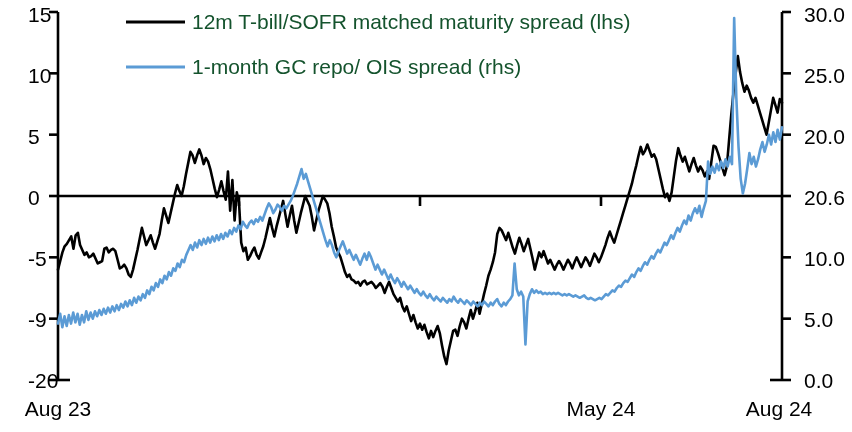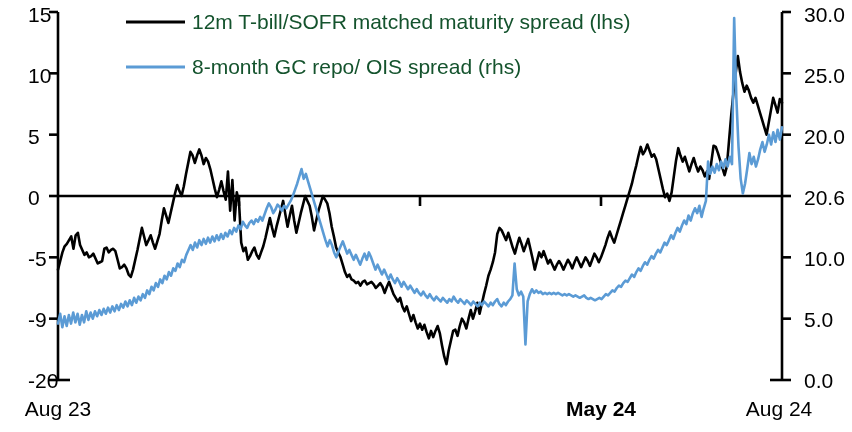--- a/index.html
+++ b/index.html
@@ -27,25 +27,25 @@
 
   <div class="axis-label ytick-right" style="left:792px;top:4px;">30.0</div>
   <div class="axis-label ytick-right" style="left:792px;top:65px;">25.0</div>
   <div class="axis-label ytick-right" style="left:792px;top:126px;">20.0</div>
   <div class="axis-label ytick-right" style="left:792px;top:187px;">20.6</div>
   <div class="axis-label ytick-right" style="left:792px;top:248px;">10.0</div>
   <div class="axis-label ytick-right" style="left:792px;top:309px;">5.0</div>
   <div class="axis-label ytick-right" style="left:792px;top:370px;">0.0</div>
 
   <div class="axis-label xtick" style="left:8px;top:398px;width:100px;">Aug 23</div>
-  <div class="axis-label xtick" style="left:551px;top:398px;width:100px;font-weight:bold;">May 24</div>
+  <div class="axis-label xtick" style="left:551px;top:398px;width:100px;">May 24</div>
   <div class="axis-label xtick" style="left:729px;top:398px;width:100px;">Aug 24</div>
 
   <div class="legend-text" style="left:192px;top:11px;">12m T-bill/SOFR matched maturity spread (lhs)</div>
-  <div class="legend-text" style="left:192px;top:56px;">8-month GC repo/ OIS spread (rhs)</div>
+  <div class="legend-text" style="left:192px;top:56px;">1-month GC repo/ OIS spread (rhs)</div>
 
   <svg id="plot-svg" width="852" height="432">
     <g id="axes-group">
         <path d="M 58 12 L 58 380" stroke="#000" stroke-width="2.6" fill="none"></path>
         <path d="M 782 12 L 782 380" stroke="#000" stroke-width="2.6" fill="none"></path>
         <path d="M 49 12 L 58 12" stroke="#000" stroke-width="2.6" fill="none"></path>
         <path d="M 49 73.33333333333331 L 58 73.33333333333331" stroke="#000" stroke-width="2.6" fill="none"></path>
         <path d="M 49 134.66666666666669 L 58 134.66666666666669" stroke="#000" stroke-width="2.6" fill="none"></path>
         <path d="M 49 196 L 58 196" stroke="#000" stroke-width="2.6" fill="none"></path>
         <path d="M 49 257.33333333333337 L 58 257.33333333333337" stroke="#000" stroke-width="2.6" fill="none"></path>

